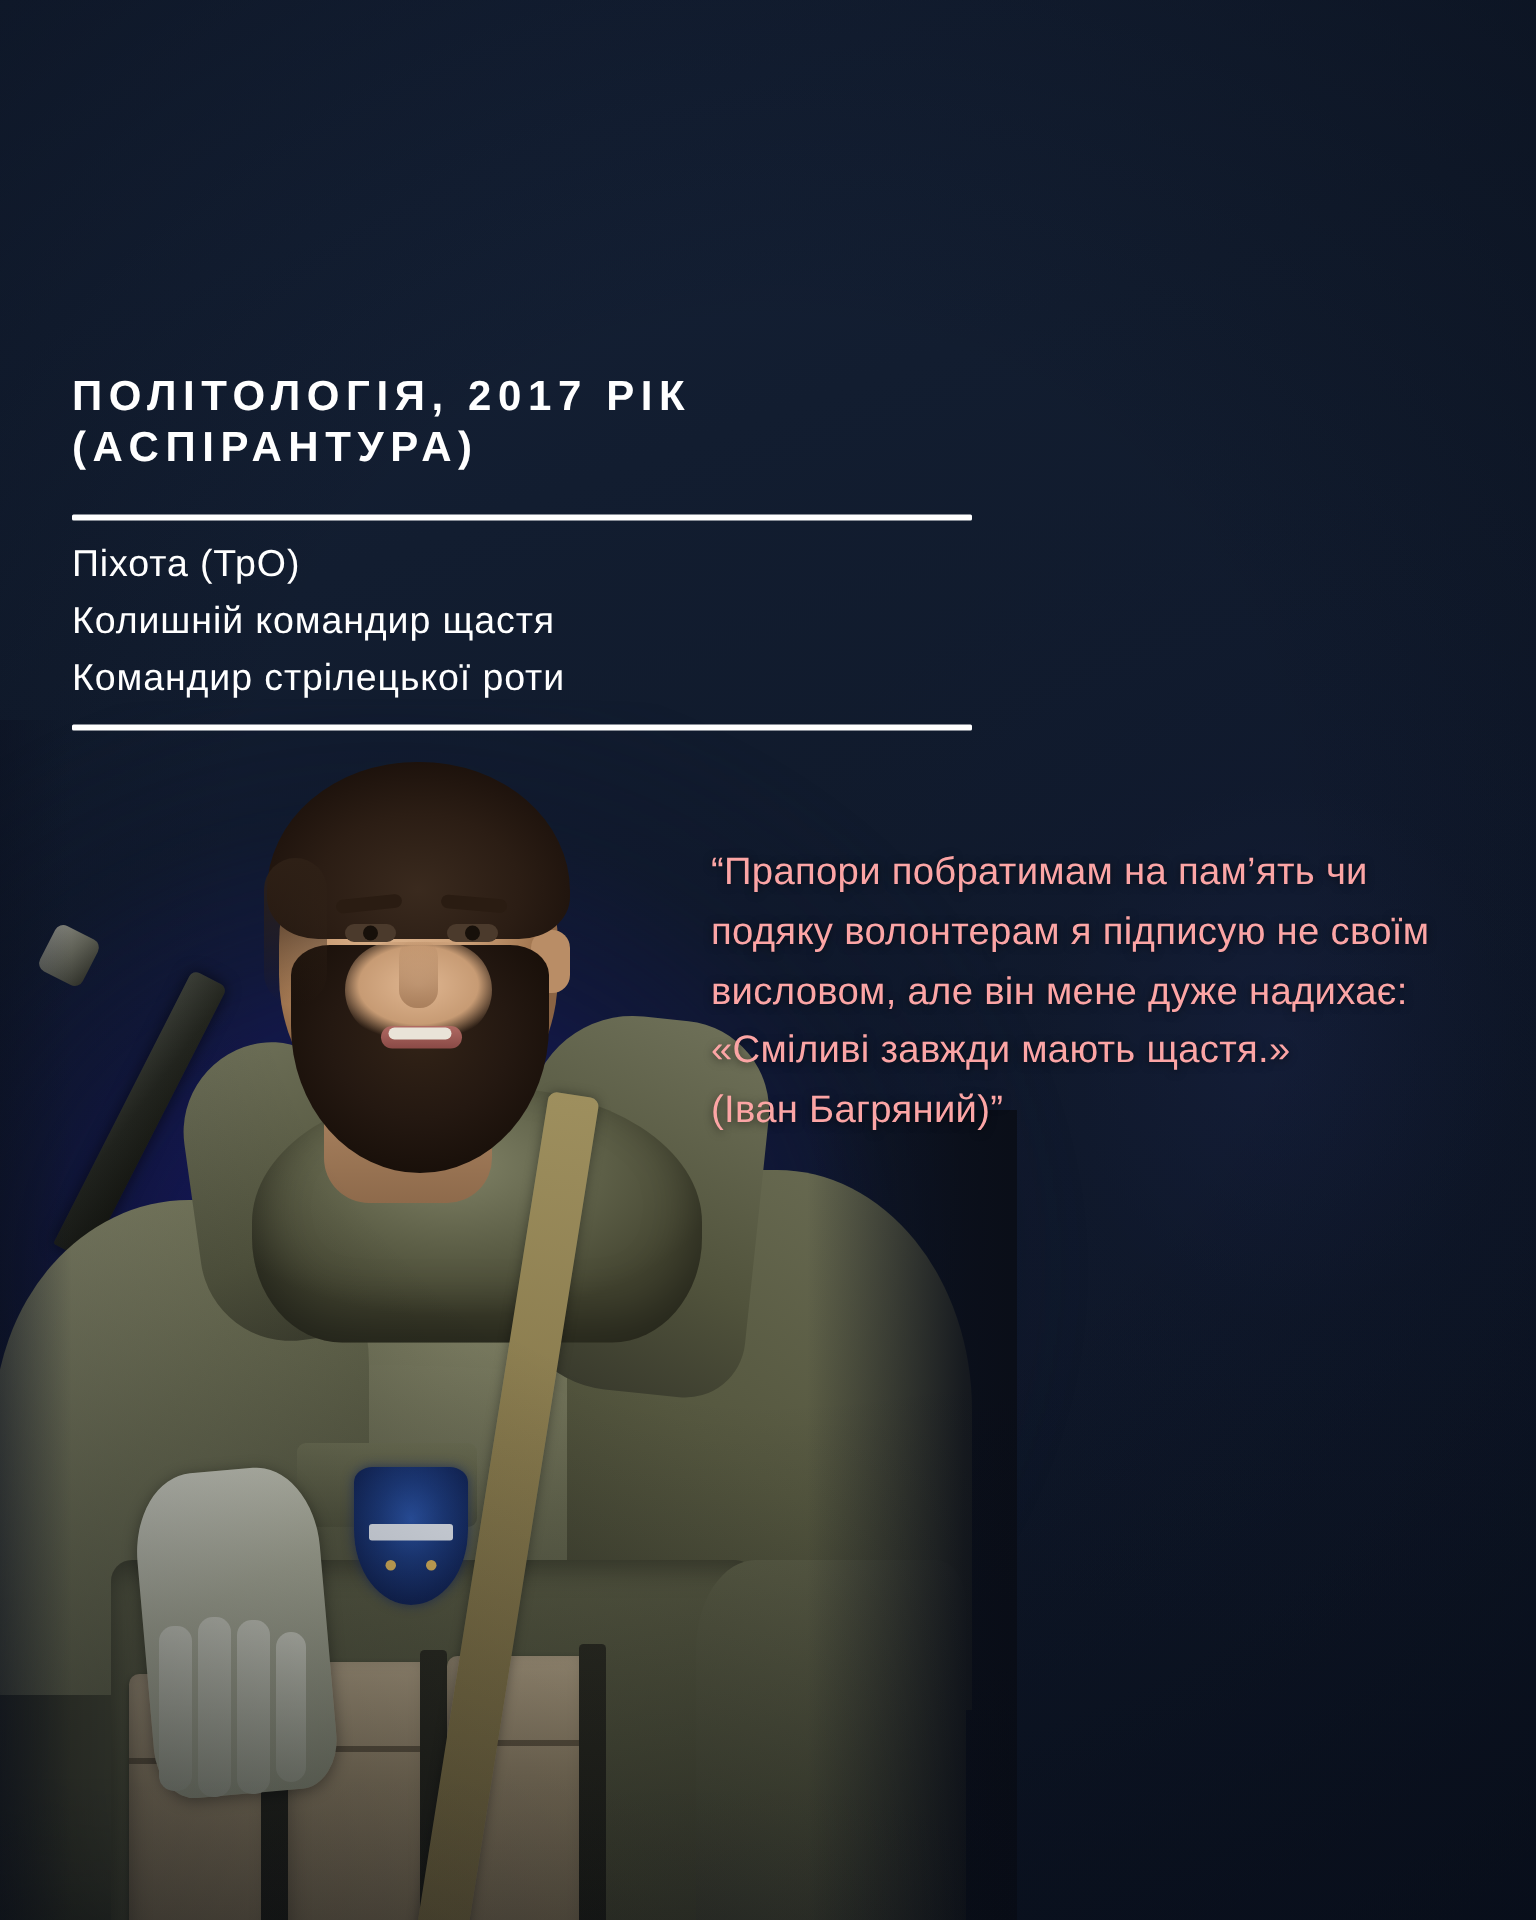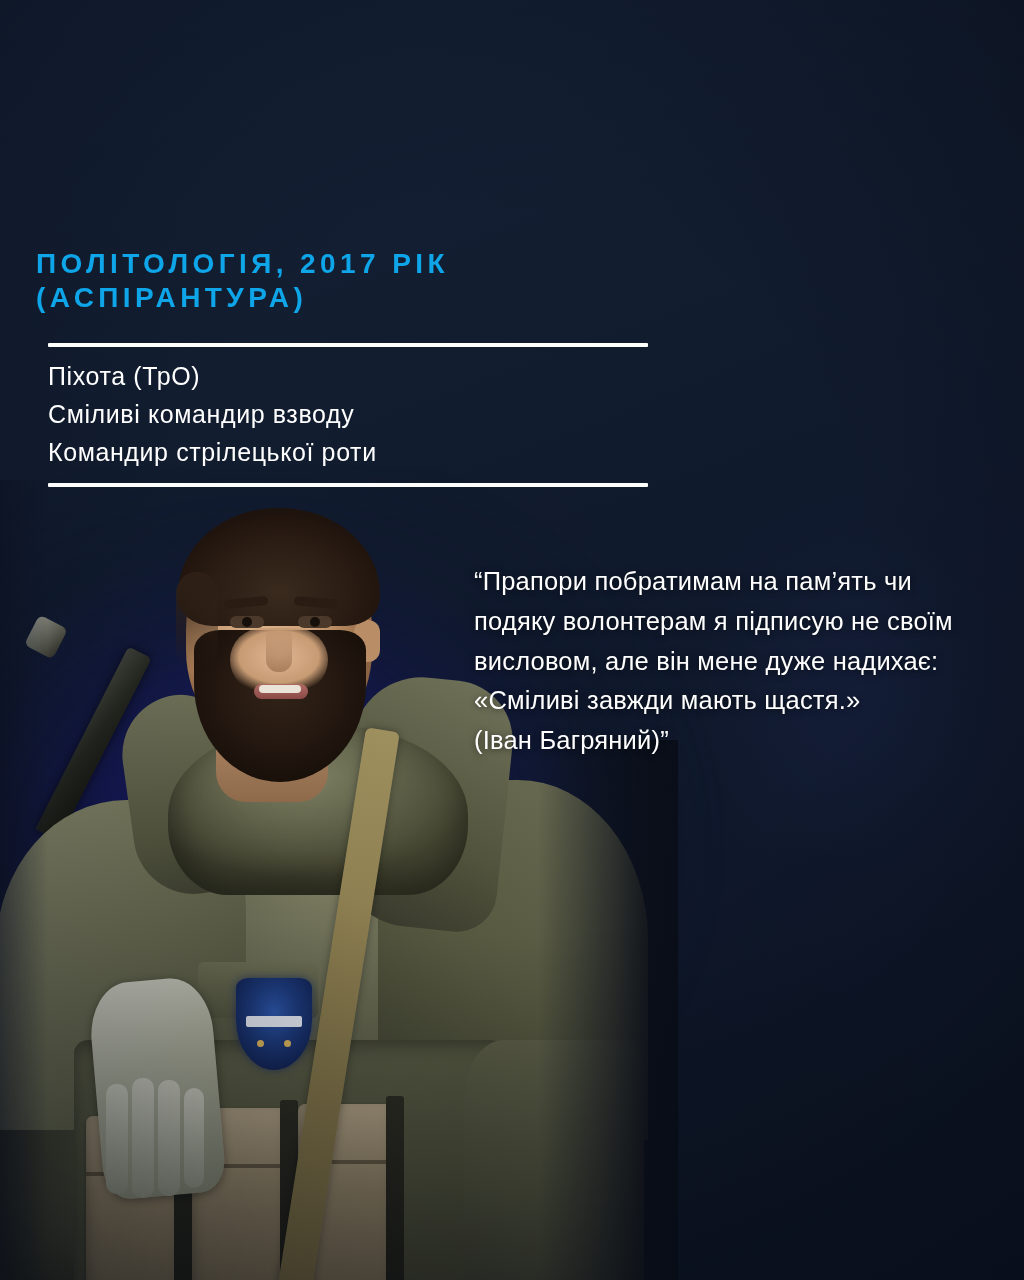--- a/index.html
+++ b/index.html
@@ -301,24 +301,24 @@
     font-weight: 700;
     font-size: 86px;
     line-height: 0.96;
     letter-spacing: -0.5px;
     text-transform: uppercase;
     white-space: pre-line;
     text-shadow: 0 2px 10px rgba(0,0,0,0.45);
   }
   .subtitle {
     position: absolute;
-    left: 36px;
+    left: 48px;
     top: 247px;
     width: 640px;
-    color: #0ea5e9;
+    color: #ffffff;
     font-size: 28px;
     font-weight: 700;
     line-height: 1.22;
     letter-spacing: 4.4px;
     text-transform: uppercase;
     white-space: pre-line;
   }
   .rule {
     position: absolute;
     left: 48px;
@@ -340,21 +340,21 @@
     font-weight: 400;
     line-height: 1.52;
     letter-spacing: 0.6px;
     white-space: pre-line;
   }
   .quote {
     position: absolute;
     left: 474px;
     top: 562px;
     width: 540px;
-    color: #ffffff;
+    color: #fca5a5;
     font-size: 25.5px;
     font-weight: 400;
     line-height: 1.56;
     letter-spacing: 0.2px;
     white-space: pre-line;
     text-shadow: 0 1px 6px rgba(0,0,0,0.55);
   }
 </style>
 </head>
 <body>
@@ -430,21 +430,21 @@
   <div class="bg-vignette"></div>
 
   <div class="content">
 
     <div class="subtitle">ПОЛІТОЛОГІЯ, 2017 РІК
 (АСПІРАНТУРА)</div>
 
     <div class="rule rule-top"></div>
 
     <div class="roles">Піхота (ТрО)
-Сміливі командир взводу
+Колишній командир щастя
 Командир стрілецької роти</div>
 
     <div class="rule rule-bottom"></div>
 
     <div class="quote">“Прапори побратимам на пам’ять чи
 подяку волонтерам я підписую не своїм
 висловом, але він мене дуже надихає:
 «Сміливі завжди мають щастя.»
 (Іван Багряний)”</div>
   </div>

